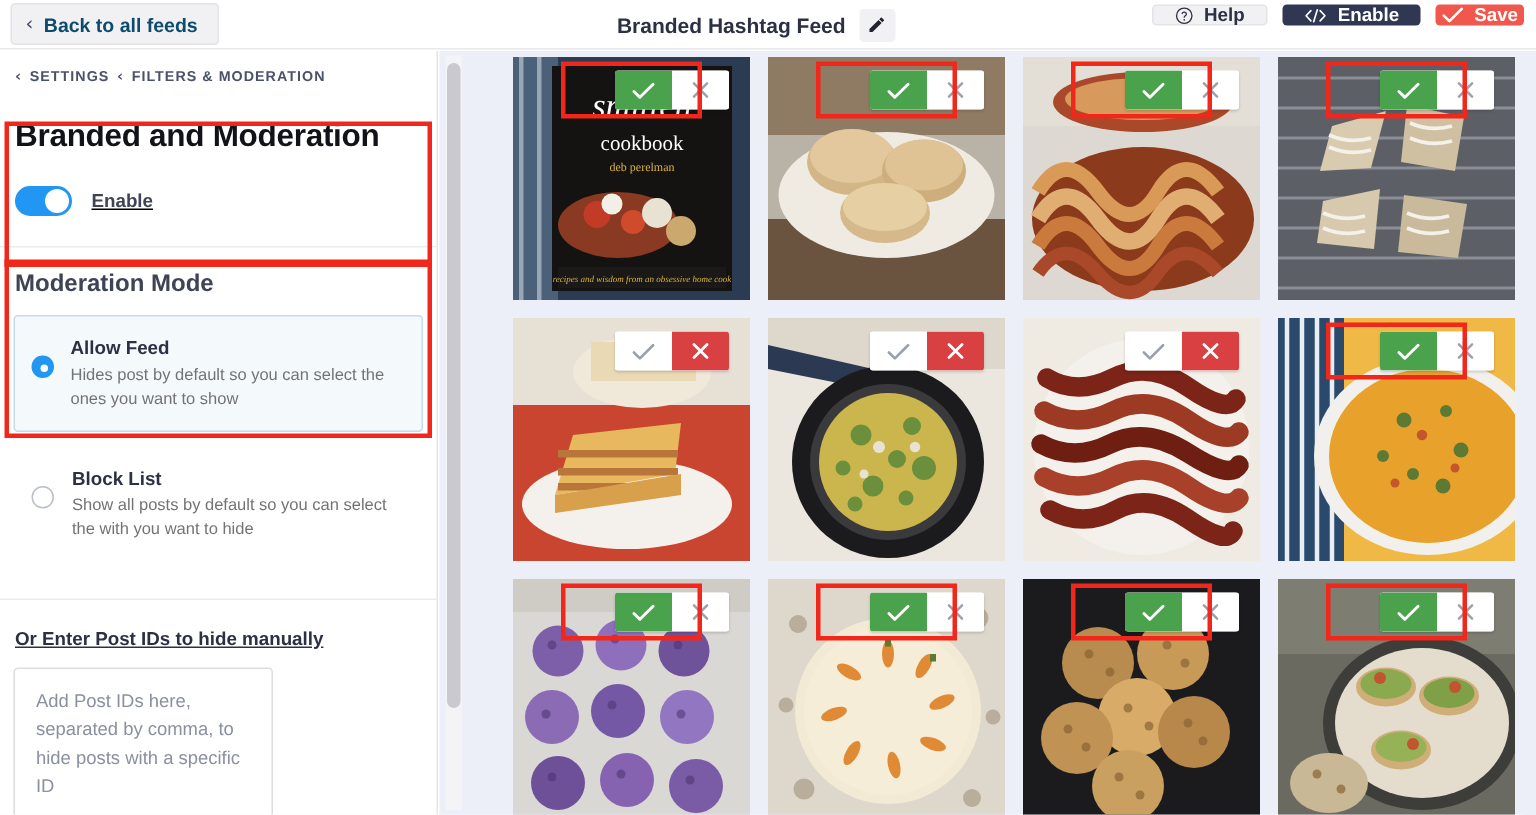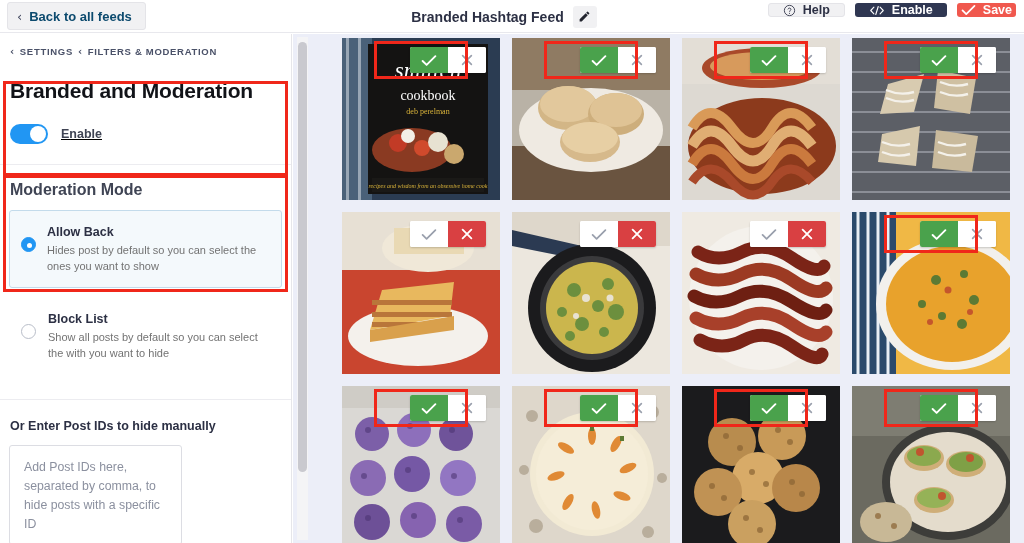--- a/index.html
+++ b/index.html
@@ -136,20 +136,21 @@
     width: 5px; height: 5px; border-radius: 50%; background: #fff;
   }
   .rc-title { font-size: 12.5px; font-weight: bold; color: #2c3044; line-height: 1.5; }
   .rc-desc  { font-size: 11px; color: #737373; line-height: 1.48; }
 
   .divider2 { height: 1px; background: #ececf0; margin: 23px 0 0 0; }
 
   .postid-lbl {
     font-size: 12.5px; font-weight: bold; color: #2c3044;
     padding: 19px 0 0 10px;
+    text-decoration: underline;
   }
   .postid-box {
     margin: 12px 9px 0 9px;
     height: 100px;
     border: 1px solid #dcdde3;
     border-radius: 3px;
     background: #fff;
     padding: 12px 14px;
     font-size: 12.3px; color: #8b909f; line-height: 1.55;
     position: relative;
@@ -288,21 +289,21 @@
     <span class="enable-lbl">Enable</span>
   </div>
 
   <div class="sect-divider"></div>
 
   <div class="mod-mode-lbl">Moderation Mode</div>
 
   <div class="radio-card">
     <div class="radio on"></div>
     <div>
-      <div class="rc-title">Allow Back</div>
+      <div class="rc-title">Allow Feed</div>
       <div class="rc-desc">Hides post by default so you can select the ones you want to show</div>
     </div>
   </div>
 
   <div class="radio-card plain">
     <div class="radio"></div>
     <div>
       <div class="rc-title">Block List</div>
       <div class="rc-desc">Show all posts by default so you can select the with you want to hide</div>
     </div>

